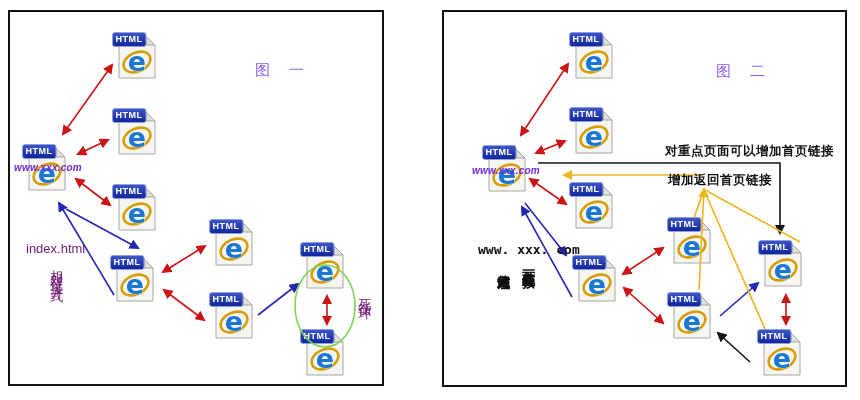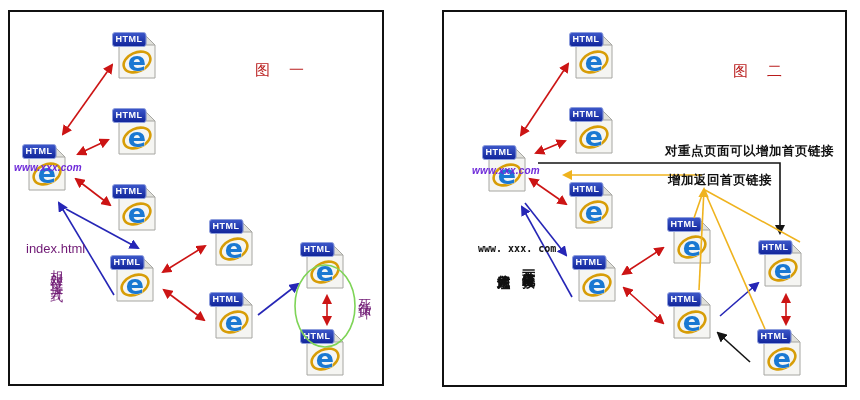--- a/index.html
+++ b/index.html
@@ -17,36 +17,36 @@
   .badge{
     position:absolute;left:0px;top:0px;width:34px;height:14px;
     display:flex;align-items:center;justify-content:center;
     font-size:9px;font-weight:bold;color:#fff;letter-spacing:.5px;
     font-family:"Liberation Sans",sans-serif;
     border-radius:6px;
   }
   .lbl{position:absolute;z-index:6;white-space:nowrap;line-height:1.1;}
   .fig-title{
     font-family:"DejaVu Serif","Liberation Serif",serif;
-    font-size:15px;color:#b91c1c;word-spacing:12px;letter-spacing:1px;
+    font-size:15px;color:#8b5cf6;word-spacing:12px;letter-spacing:1px;
     width:72px;text-align:center;
   }
   .site-red{font-size:10px;font-weight:bold;color:#6d28d9;letter-spacing:.2px;font-style:italic;}
   .green-lbl{color:#701a75;font-weight:normal;font-size:13px;}
   .v{
     writing-mode:vertical-rl;text-orientation:upright;
     letter-spacing:4px;white-space:nowrap;
   }
   .cn-note{
     font-family:"DejaVu Serif","Liberation Serif",serif;
     font-size:12.5px;color:#111;font-weight:bold;letter-spacing:.5px;
   }
   .mono-url{
     font-family:"DejaVu Sans Mono","Liberation Mono",monospace;
-    font-size:10px;color:#111;font-weight:bold;
+    font-size:13px;color:#111;font-weight:bold;
   }
 </style>
 </head>
 <body>
 
 <svg width="0" height="0" style="position:absolute" aria-hidden="true">
   <defs id="shared-defs">
     <linearGradient id="bgrad" x1="0" y1="0" x2="0" y2="1">
       <stop offset="0" stop-color="#3d58ca"></stop>
       <stop offset="1" stop-color="#10249a"></stop>
@@ -228,21 +228,21 @@
       <line x1="276" y1="304" x2="314" y2="271" fill="none" stroke="#2626b6" stroke-width="1.6" marker-end="url(#ah-blue)"></line>
       <polyline points="94,151 336,151 336,221" fill="none" stroke="#141414" stroke-width="1.6" marker-end="url(#ah-black)"></polyline>
       <line x1="306" y1="350" x2="274" y2="321" fill="none" stroke="#141414" stroke-width="1.6" marker-end="url(#ah-black)"></line>
       <line x1="258" y1="163" x2="120" y2="163" fill="none" stroke="#efb31e" stroke-width="1.6" marker-end="url(#ah-yellow)"></line>
       <line x1="255" y1="278" x2="260" y2="177" fill="none" stroke="#efb31e" stroke-width="1.6" marker-end="url(#ah-yellow)"></line>
       <line x1="250" y1="206" x2="259" y2="180" fill="none" stroke="#efb31e" stroke-width="1.6"></line>
       <line x1="356" y1="230" x2="261" y2="178" fill="none" stroke="#efb31e" stroke-width="1.6"></line>
       <line x1="321" y1="317" x2="260" y2="178" fill="none" stroke="#efb31e" stroke-width="1.6"></line>
     </svg>
 
-  <div class="lbl fig-title" style="left:278px;top:51px">图 二</div>
+  <div class="lbl fig-title" style="left:261px;top:51px">图 二</div>
 
   <div class="lbl site-red" style="left:28px;top:153px">www.xxx.com</div>
 
   <div class="lbl cn-note" style="left:224px;top:161px">增加返回首页链接</div>
 
   <div class="lbl cn-note" style="left:221px;top:132px">对重点页面可以增加首页链接</div>
 
   <div class="lbl mono-url" style="left:34px;top:231px">www. xxx. com</div>
 
   <div class="lbl cn-note v" style="left:77px;top:249px;font-size:13px">首页应统一链接</div>

